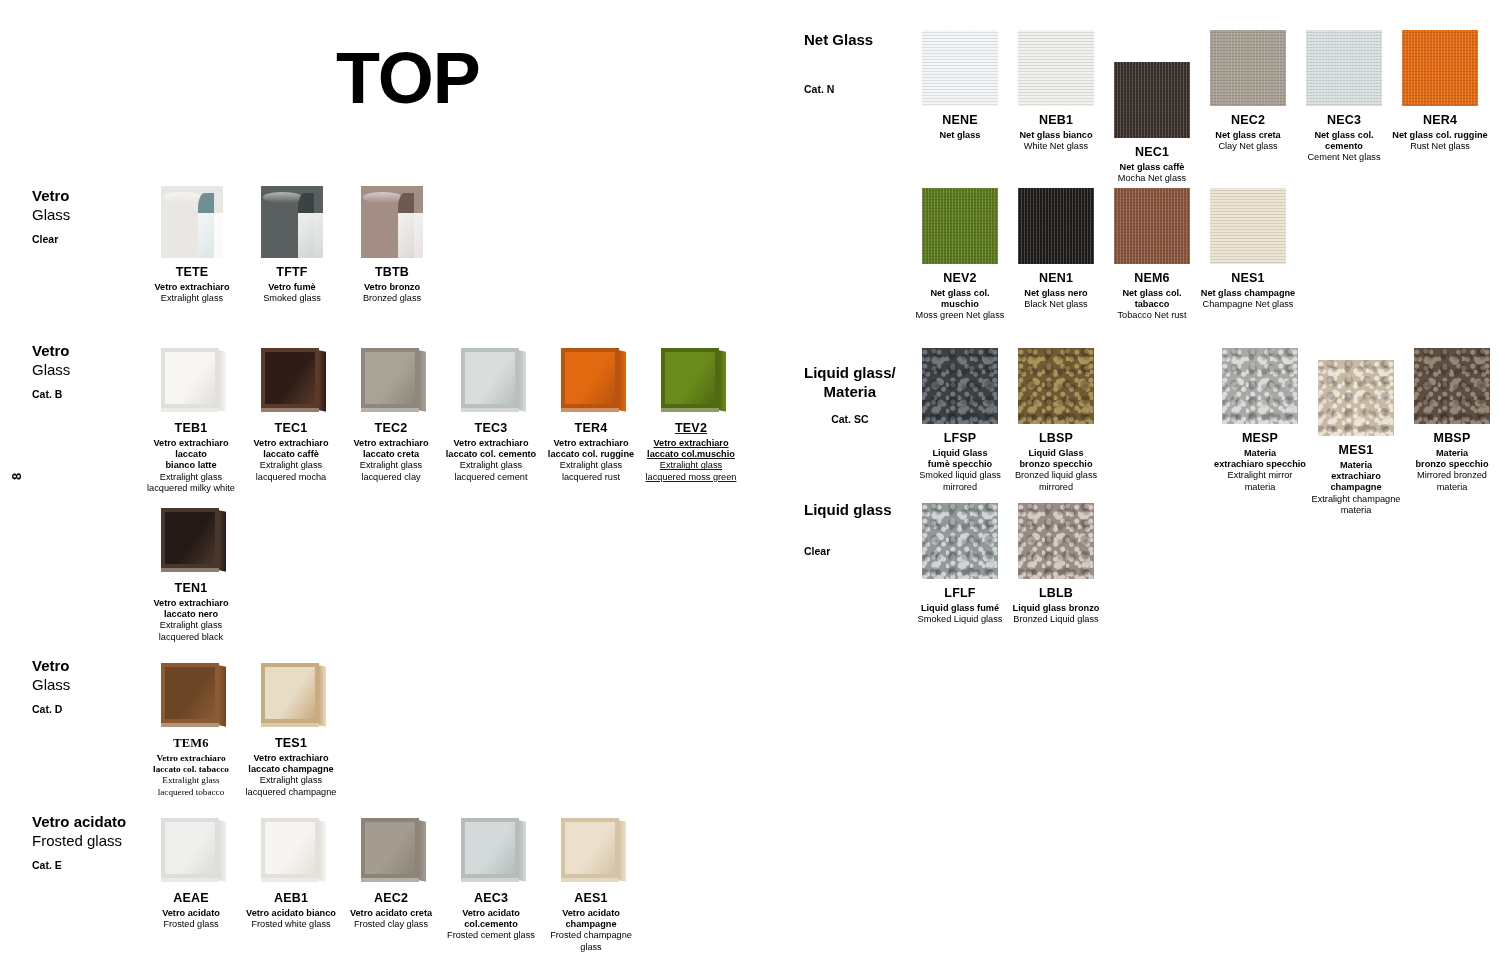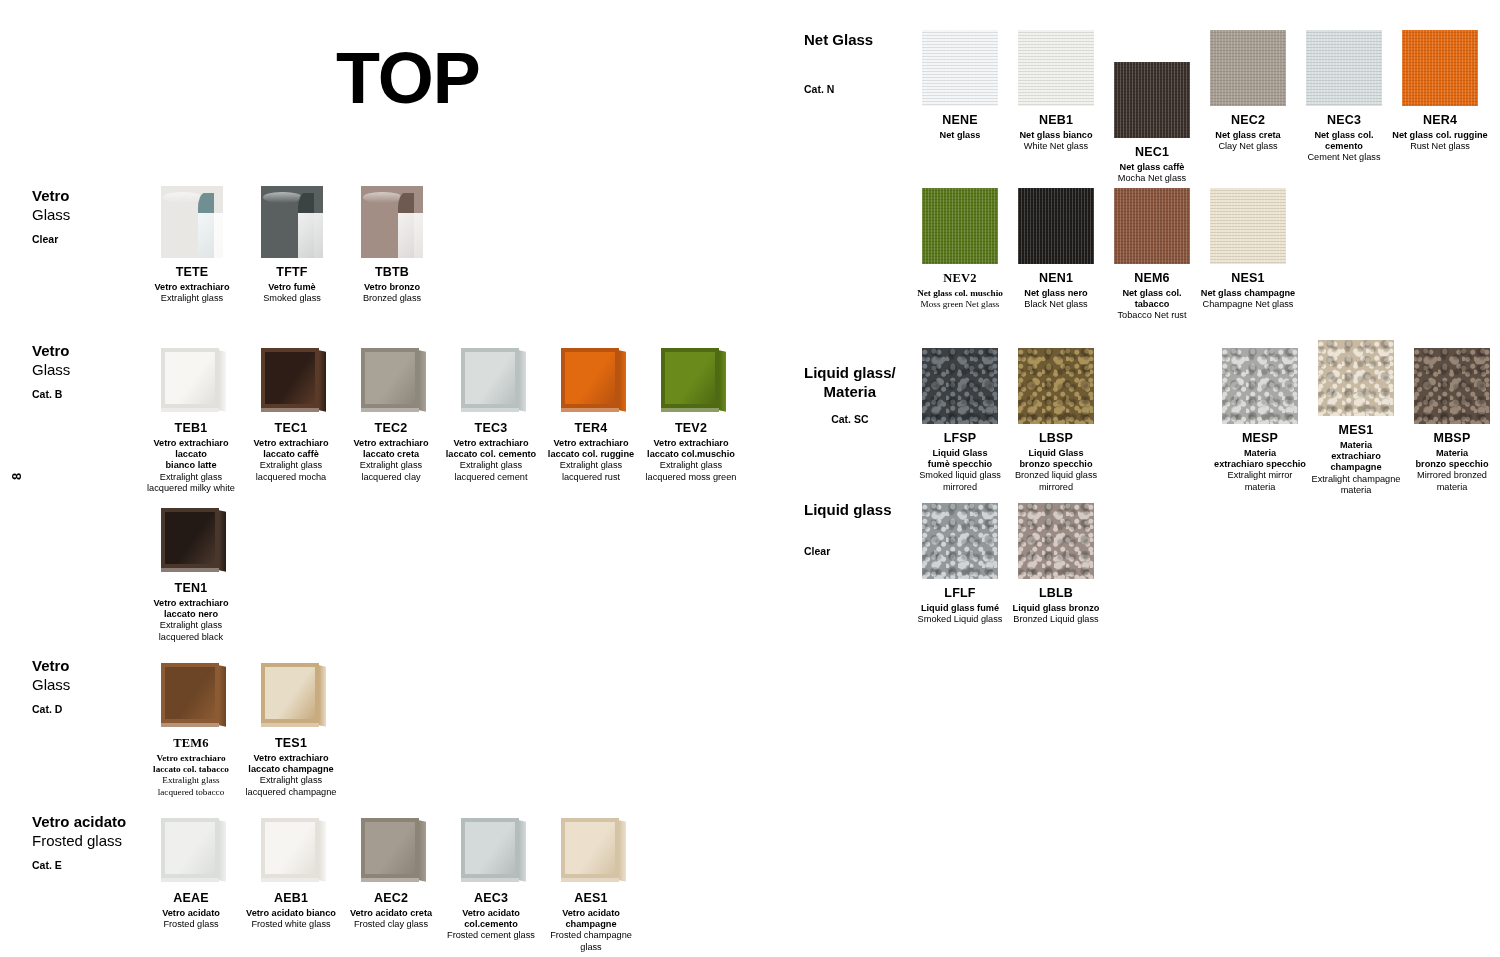--- a/index.html
+++ b/index.html
@@ -252,21 +252,21 @@
       <div class="face" style="background:#b85310">
         <div class="inner" style="background:linear-gradient(125deg,#e1690f,#e1690f 55%,#b85310)"></div>
       </div>
     </div>
       <div class="code">TER4</div>
       <div class="it">Vetro extrachiaro
 laccato col.  ruggine</div>
       <div class="en">Extralight glass
 lacquered rust</div>
     </div>
-    <div class="cell" style="left: 640px; top: 348px; width: 102px;">
+    <div class="cell" style="left: 640px; top: 348px; width: 102px; text-decoration: underline;">
       <div class="sample tile">
       <div class="edge" style="background:linear-gradient(90deg,#4f6a12,#6a8b1b);transform:skewY(12deg)"></div>
       <div class="bot" style="background:#4f6a12;opacity:.65"></div>
       <div class="face" style="background:#4f6a12">
         <div class="inner" style="background:linear-gradient(125deg,#6a8b1b,#6a8b1b 55%,#4f6a12)"></div>
       </div>
     </div>
       <div class="code">TEV2</div>
       <div class="it">Vetro extrachiaro
 laccato col.muschio</div>
@@ -440,21 +440,21 @@
       <div class="mesh" style="background-image:
           repeating-linear-gradient(0deg,rgba(0,0,0,.10) 0 1px,transparent 1px 3px),
           repeating-linear-gradient(90deg,rgba(255,255,255,.18) 0 1px,transparent 1px 3px)"></div>
     </div>
       <div class="code">NER4</div>
       <div class="it">Net glass col. ruggine</div>
       <div class="en">Rust Net glass</div>
     </div>
   </div>
 <div id="grid-netRow2">
-    <div class="cell" style="left: 912px; top: 188px; width: 96px; font-family: Liberation Serif, serif;">
+    <div class="cell" style="left: 912px; top: 188px; width: 96px;">
       <div class="sample sq" style="background:#59771b">
       <div class="mesh" style="background-image:
           repeating-linear-gradient(0deg,rgba(0,0,0,.10) 0 1px,transparent 1px 3px),
           repeating-linear-gradient(90deg,rgba(255,255,255,.18) 0 1px,transparent 1px 3px)"></div>
     </div>
       <div class="code">NEV2</div>
       <div class="it">Net glass col. muschio</div>
       <div class="en">Moss green Net glass</div>
     </div>
     <div class="cell" style="left: 1008px; top: 188px; width: 96px;">
@@ -550,21 +550,21 @@
           radial-gradient(circle at 70% 25%, rgba(0,0,0,.35) 0 3px, transparent 5px),
           radial-gradient(circle at 25% 60%, rgba(0,0,0,.30) 0 2px, transparent 4px);
         background-size:18px 16px,13px 15px;opacity:.6"></div>
     </div>
       <div class="code">MESP</div>
       <div class="it">Materia
 extrachiaro specchio</div>
       <div class="en">Extralight mirror
 materia</div>
     </div>
-    <div class="cell" style="left: 1308px; top: 340px; width: 96px;">
+    <div class="cell" style="left: 1308px; top: 360px; width: 96px;">
       <div class="sample sq" style="background:#c8b9a2">
       <div class="grain" style="background-image:
           radial-gradient(circle at 20% 30%, #ded2bd 0 2px, transparent 3px),
           radial-gradient(circle at 62% 18%, #ded2bd 0 2px, transparent 3px),
           radial-gradient(circle at 80% 62%, #ded2bd 0 3px, transparent 4px),
           radial-gradient(circle at 35% 75%, #ded2bd 0 2px, transparent 3px),
           radial-gradient(circle at 8% 85%, #ded2bd 0 2px, transparent 3px),
           radial-gradient(circle at 50% 50%, #ded2bd 0 3px, transparent 5px);
         background-size:14px 14px,19px 17px,23px 21px,16px 15px,12px 13px,27px 25px;
         mix-blend-mode:screen;opacity:.75"></div>

